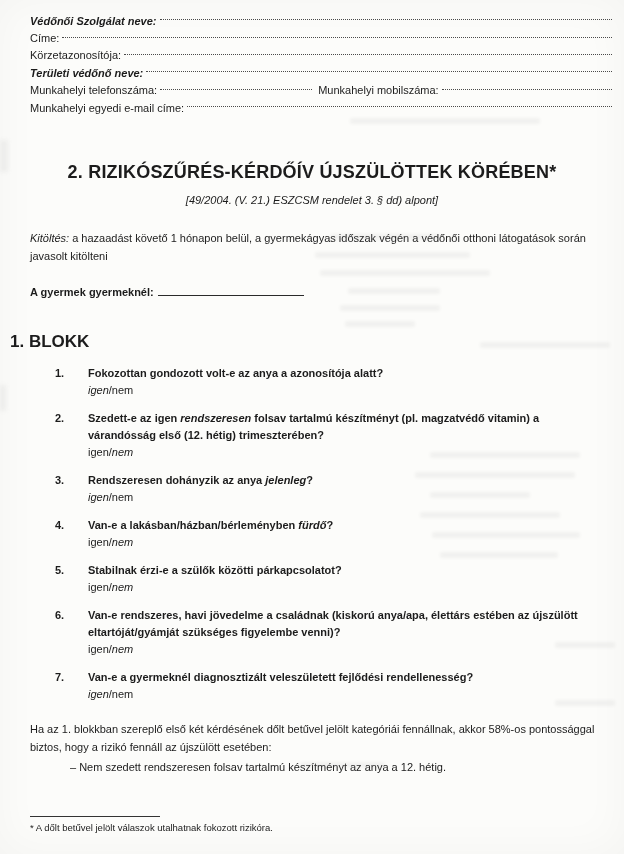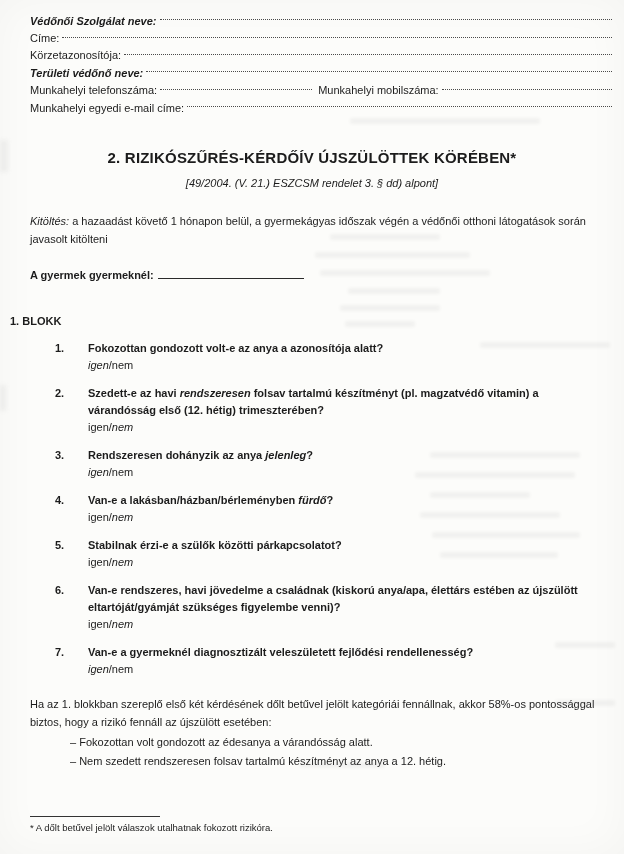--- a/index.html
+++ b/index.html
@@ -15,30 +15,30 @@
     box-shadow:inset 0 0 45px rgba(0,0,0,0.035);
   }
   
   .header-fields{margin:2px 2px 0 20px;}
   .field-row{display:flex;align-items:center;height:17.4px;font-size:11px;}
   .lbl{white-space:nowrap;padding-right:3px;}
   .bi{font-weight:bold;font-style:italic;}
   .dots{flex:1;border-bottom:1.6px dotted #4a4a4a;margin-bottom:2px;height:0;min-width:20px;}
   .dots.fixed{flex:0 0 152px;margin-right:6px;}
   
-  .title{margin-top:33px;text-align:center;font-size:15px;font-weight:bold;letter-spacing:.2px;}
+  .title{margin-top:46px;text-align:center;font-size:18px;font-weight:bold;letter-spacing:.2px;}
   .subtitle{margin-top:11px;text-align:center;font-size:11px;font-style:italic;}
   
   .instructions{margin:24px 4px 0 20px;font-size:11px;line-height:17.5px;}
   .instr-label{font-style:italic;}
   
   .child-id{margin:20px 0 0 20px;font-size:11px;font-weight:bold;}
   .blank{display:inline-block;width:146px;border-bottom:1.3px solid #2a2a2a;height:10px;margin-left:4px;}
   
-  .block-heading{margin:34px 0 0 0;font-size:11px;font-weight:bold;}
+  .block-heading{margin:34px 0 0 0;font-size:17px;font-weight:bold;}
   
   .questions{margin:13px 0 0 45px;}
   .q-row{display:flex;margin-bottom:11px;}
   .q-num{flex:0 0 33px;font-weight:bold;font-size:11px;line-height:17px;}
   .q-body{flex:1;padding-right:6px;}
   .q-text{font-weight:bold;font-size:11px;line-height:17px;}
   .q-answer{font-size:11px;line-height:17px;}
   .it{font-style:italic;}
   
   .conclusion{margin:17px 6px 0 20px;font-size:11px;line-height:18px;}
@@ -117,21 +117,21 @@
       <div class="q-row">
         <span class="q-num">1.</span>
         <div class="q-body">
           <div class="q-text"><span>Fokozottan gondozott volt-e az anya a azonosítója alatt?</span></div>
           <div class="q-answer"><span class="it">igen</span><span>/nem</span></div>
         </div>
       </div>
       <div class="q-row">
         <span class="q-num">2.</span>
         <div class="q-body">
-          <div class="q-text"><span>Szedett-e az havi </span><span class="it">rendszeresen</span><span> folsav tartalmú készítményt (pl. magzatvédő vitamin) a várandósság első (12. hétig) trimeszterében?</span></div>
+          <div class="q-text"><span>Szedett-e az igen </span><span class="it">rendszeresen</span><span> folsav tartalmú készítményt (pl. magzatvédő vitamin) a várandósság első (12. hétig) trimeszterében?</span></div>
           <div class="q-answer"><span>igen/</span><span class="it">nem</span></div>
         </div>
       </div>
       <div class="q-row">
         <span class="q-num">3.</span>
         <div class="q-body">
           <div class="q-text"><span>Rendszeresen dohányzik az anya </span><span class="it">jelenleg</span><span>?</span></div>
           <div class="q-answer"><span class="it">igen</span><span>/nem</span></div>
         </div>
       </div>
@@ -160,21 +160,20 @@
         <span class="q-num">7.</span>
         <div class="q-body">
           <div class="q-text"><span>Van-e a gyermeknél diagnosztizált veleszületett fejlődési rendellenesség?</span></div>
           <div class="q-answer"><span class="it">igen</span><span>/nem</span></div>
         </div>
       </div>
     </div>
 
   <p class="conclusion">Ha az 1. blokkban szereplő első két kérdésének dőlt betűvel jelölt kategóriái fennállnak, akkor 58%-os pontossággal biztos, hogy a rizikó fennáll az újszülött esetében:</p>
   <div class="bullets" id="bullets">
-      <div class="bullet">– Fokozottan volt gondozott az édesanya a várandósság alatt.</div>
       <div class="bullet">– Nem szedett rendszeresen folsav tartalmú készítményt az anya a 12. hétig.</div>
     </div>
 
   <div class="footnote">
     <div class="footnote-rule"></div>
     <span>* A  dőlt betűvel jelölt válaszok utalhatnak fokozott rizikóra.</span>
   </div>
 
 </div>
 

